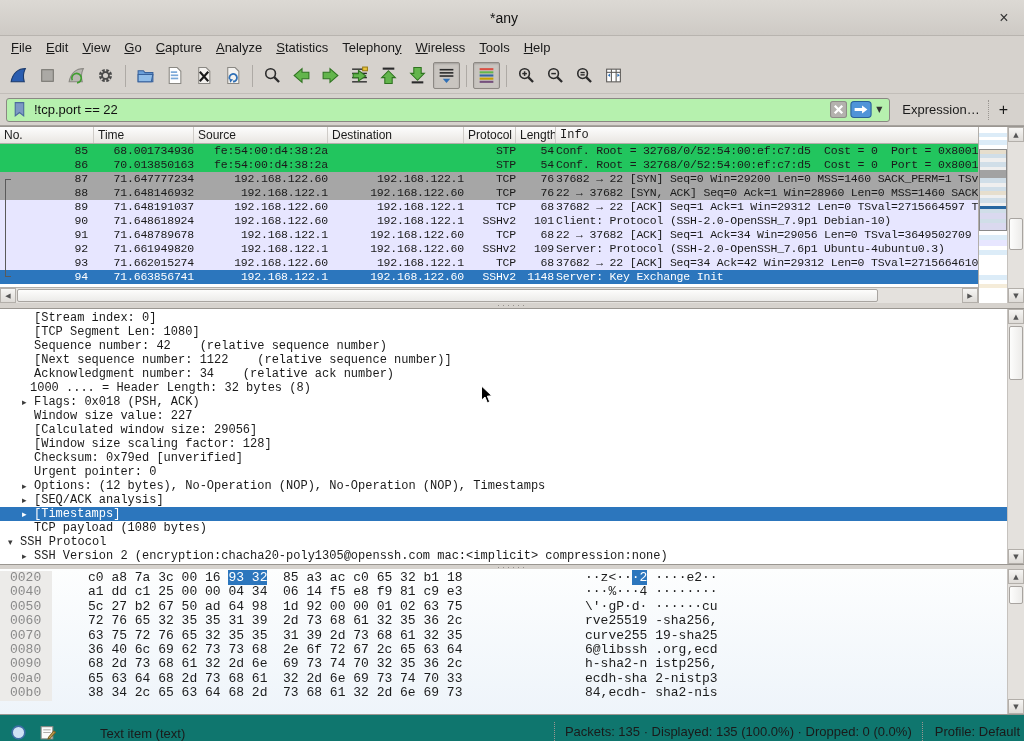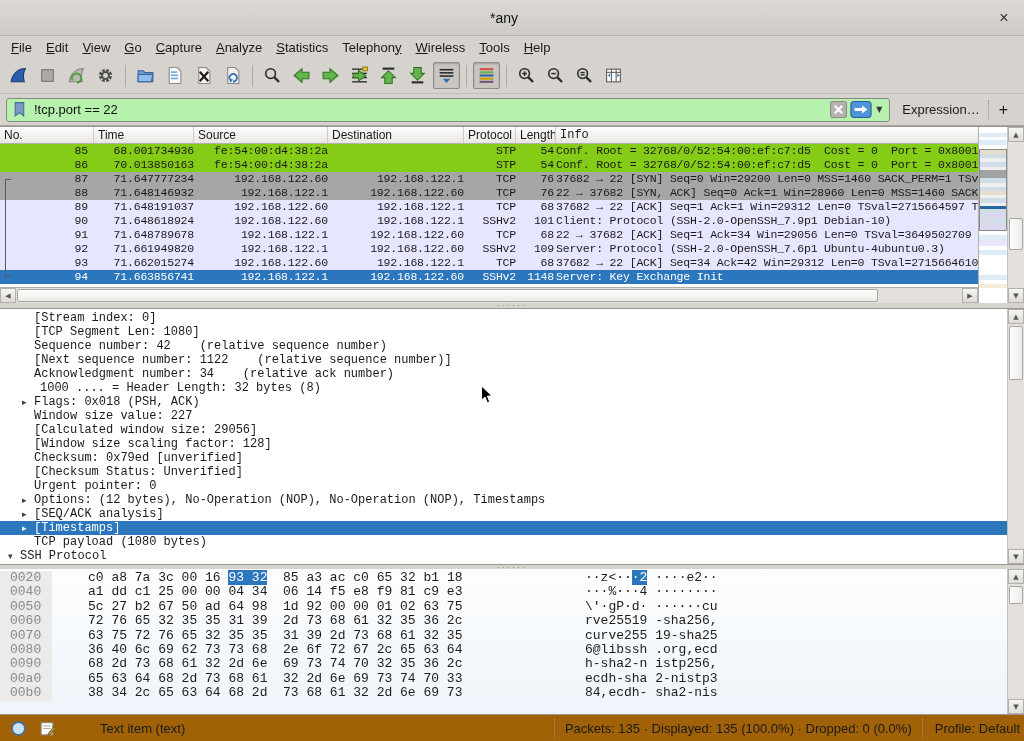--- a/index.html
+++ b/index.html
@@ -46,21 +46,21 @@
   .pl-h{padding:1px 0 0 4px;border-right:1px solid #cfccc8;white-space:nowrap;overflow:hidden;flex:0 0 auto;}
   .pl-h.last{flex:1;border-right:none;font-family:Liberation Mono, monospace;}
   .pl-rows{flex:1;position:relative;overflow:hidden;
            font-family:"Liberation Mono","DejaVu Sans Mono",monospace;font-size:11.5px;letter-spacing:-0.2px;}
   .p-row{display:grid;grid-template-columns:12px 82px 100px 134px 136px 52px 40px 1fr;
          height:14px;line-height:14px;white-space:pre;}
   .p-row div{overflow:hidden;}
   .c-no{text-align:right;padding-right:6px;}
   .c-len{text-align:right;padding-right:2px;}
   .c-time,.c-src,.c-dst,.c-proto{padding-left:2px;text-align:right;}
-  .row-white{background:#84cc16;}
+  .row-white{background:#22c55e;}
   .row-gray{background:#a6a6a6;}
   .row-tcp{background:#e7e6ff;}
   .row-sel{background:#2c76bd;color:#fff;}
   .conv-line{position:absolute;left:5px;width:6px;border-left:1px solid #5a5a5a;pointer-events:none;}
   .conv-line:before,.conv-line:after{content:"";position:absolute;left:0;width:5px;border-top:1px solid #5a5a5a;}
   .conv-line:before{top:0;} .conv-line:after{bottom:0;}
   .hscroll{height:16px;flex:0 0 16px;display:flex;background:#e4e1dd;border-top:1px solid #b3afaa;}
   .sb-btn{width:16px;height:100%;background:linear-gradient(#f6f5f3,#dedbd7);border:1px solid #b3afaa;
           font-family:"DejaVu Sans",sans-serif;font-size:7px;color:#555;display:flex;align-items:center;justify-content:center;}
   .h-track{flex:1;position:relative;}
@@ -89,21 +89,21 @@
   .hexpane{flex:0 0 146px;height:146px;display:flex;background:linear-gradient(180deg,#fdfefe,#eef4fa);
            border-bottom:1px solid #9a9691;}
   .hex-list{flex:1;min-width:0;overflow:hidden;padding-top:2px;position:relative;
             font-family:"Liberation Mono","DejaVu Sans Mono",monospace;font-size:13px;}
   .hex-row{height:14.4px;line-height:14.4px;white-space:pre;position:relative;}
   .hex-off{position:absolute;left:0;width:52px;padding-left:10px;color:#8a8a8a;background:#ecebe9;height:100%;}
   .hex-bytes{position:absolute;left:88px;color:#1c1c1c;}
   .hex-ascii{position:absolute;left:585px;color:#1c1c1c;}
   .hl{background:#2c76bd;color:#fff;}
   
-  .statusbar{flex:1;display:flex;align-items:center;background:#a16207;font-size:13px;}
+  .statusbar{flex:1;display:flex;align-items:flex-end;background:#0f766e;font-size:13px;}
   .sb-icon{margin-left:10px;width:17px;height:17px;flex:0 0 auto;}
   .sb-msg{margin-left:44px;flex:1;white-space:nowrap;overflow:hidden;}
   .sb-right{display:flex;align-items:center;white-space:nowrap;}
   .sb-packets{border-left:1px dotted #9a9691;padding:2px 10px;}
   .sb-profile{border-left:1px dotted #9a9691;padding:2px 4px 2px 12px;}
   .cursor{position:absolute;z-index:50;pointer-events:none;}
 </style>
 </head>
 <body>
 
@@ -435,27 +435,26 @@
 
   <div class="splitter">······</div>
 
   <div class="details">
     <div class="det-list" id="det-list">
         <div class="det-row" style="padding-left: 34px;"><span>[Stream index: 0]</span></div>
         <div class="det-row" style="padding-left: 34px;"><span>[TCP Segment Len: 1080]</span></div>
         <div class="det-row" style="padding-left: 34px;"><span>Sequence number: 42    (relative sequence number)</span></div>
         <div class="det-row" style="padding-left: 34px;"><span>[Next sequence number: 1122    (relative sequence number)]</span></div>
         <div class="det-row" style="padding-left: 34px;"><span>Acknowledgment number: 34    (relative ack number)</span></div>
-        <div class="det-row" style="padding-left: 30px; margin-left: 10px;"><span>1000 .... = Header Length: 32 bytes (8)</span></div>
+        <div class="det-row" style="padding-left: 30px;"><span>1000 .... = Header Length: 32 bytes (8)</span></div>
         <div class="det-row" style="padding-left: 34px;"><span class="det-arrow" style="left: 22px;">▸</span><span>Flags: 0x018 (PSH, ACK)</span></div>
         <div class="det-row" style="padding-left: 34px;"><span>Window size value: 227</span></div>
         <div class="det-row" style="padding-left: 34px;"><span>[Calculated window size: 29056]</span></div>
         <div class="det-row" style="padding-left: 34px;"><span>[Window size scaling factor: 128]</span></div>
         <div class="det-row" style="padding-left: 34px;"><span>Checksum: 0x79ed [unverified]</span></div>
-        <div class="det-row" style="padding-left: 34px;"><span>[Checksum Status: Unverified]</span></div>
         <div class="det-row" style="padding-left: 34px;"><span>Urgent pointer: 0</span></div>
         <div class="det-row" style="padding-left: 34px;"><span class="det-arrow" style="left: 22px;">▸</span><span>Options: (12 bytes), No-Operation (NOP), No-Operation (NOP), Timestamps</span></div>
         <div class="det-row" style="padding-left: 34px;"><span class="det-arrow" style="left: 22px;">▸</span><span>[SEQ/ACK analysis]</span></div>
         <div class="det-row sel" style="padding-left: 34px;"><span class="det-arrow" style="left: 22px;">▸</span><span>[Timestamps]</span></div>
         <div class="det-row" style="padding-left: 34px;"><span>TCP payload (1080 bytes)</span></div>
         <div class="det-row" style="padding-left: 20px;"><span class="det-arrow" style="left: 8px;">▾</span><span>SSH Protocol</span></div>
         <div class="det-row" style="padding-left: 34px;"><span class="det-arrow" style="left: 22px;">▸</span><span>SSH Version 2 (encryption:chacha20-poly1305@openssh.com mac:&lt;implicit&gt; compression:none)</span></div>
       </div>
     <div class="vscroll">
       <div class="sb-btn" style="width:100%;height:15px;">▲</div>

